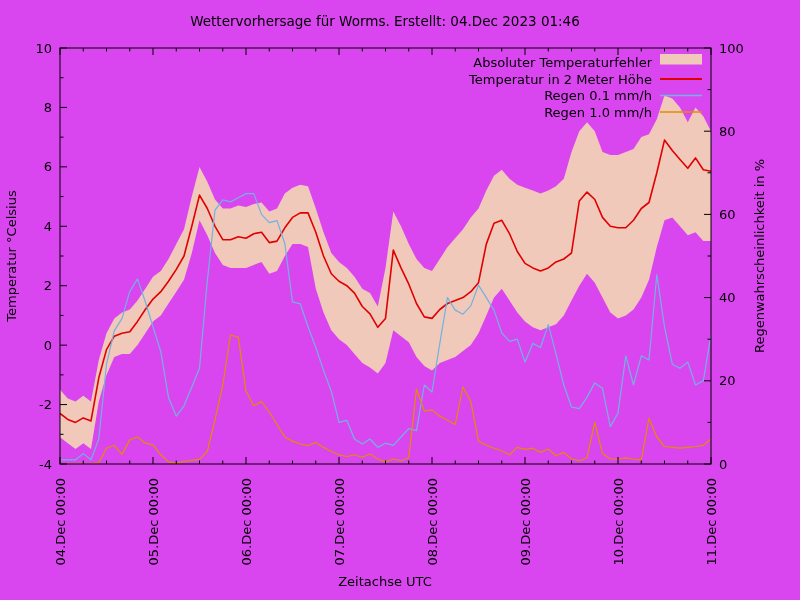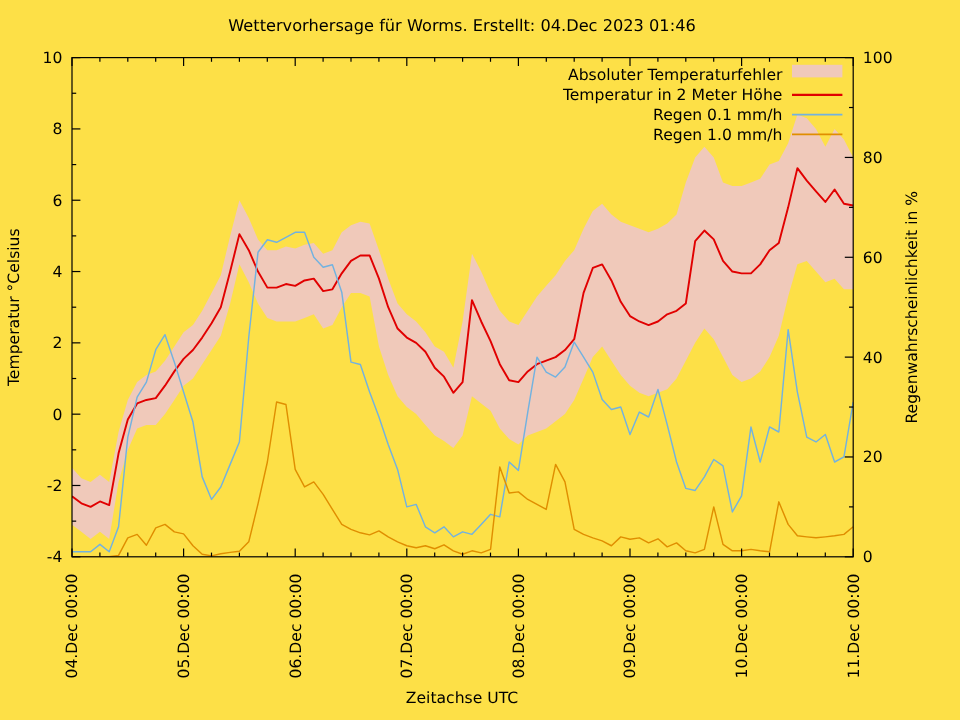--- a/index.html
+++ b/index.html
@@ -1,16 +1,16 @@
 <!DOCTYPE html>
 <html><head>
 <meta charset="utf-8">
 <style>
   html,body{margin:0;padding:0;background:#ffffff;}
-  .page{position:relative;width:800px;height:600px;background:#fde047;overflow:hidden;
+  .page{position:relative;width:800px;height:600px;background:#d946ef;overflow:hidden;
         font-family:"DejaVu Sans","Liberation Sans",sans-serif;}
   svg{position:absolute;left:0;top:0;}
   svg text{font-family:"DejaVu Sans","Liberation Sans",sans-serif;fill:#000;}
   .title-text{font-size:13.5px;}
   .axis-title{font-size:13px;}
 </style>
 </head>
 <body>
 
 <div class="page">

